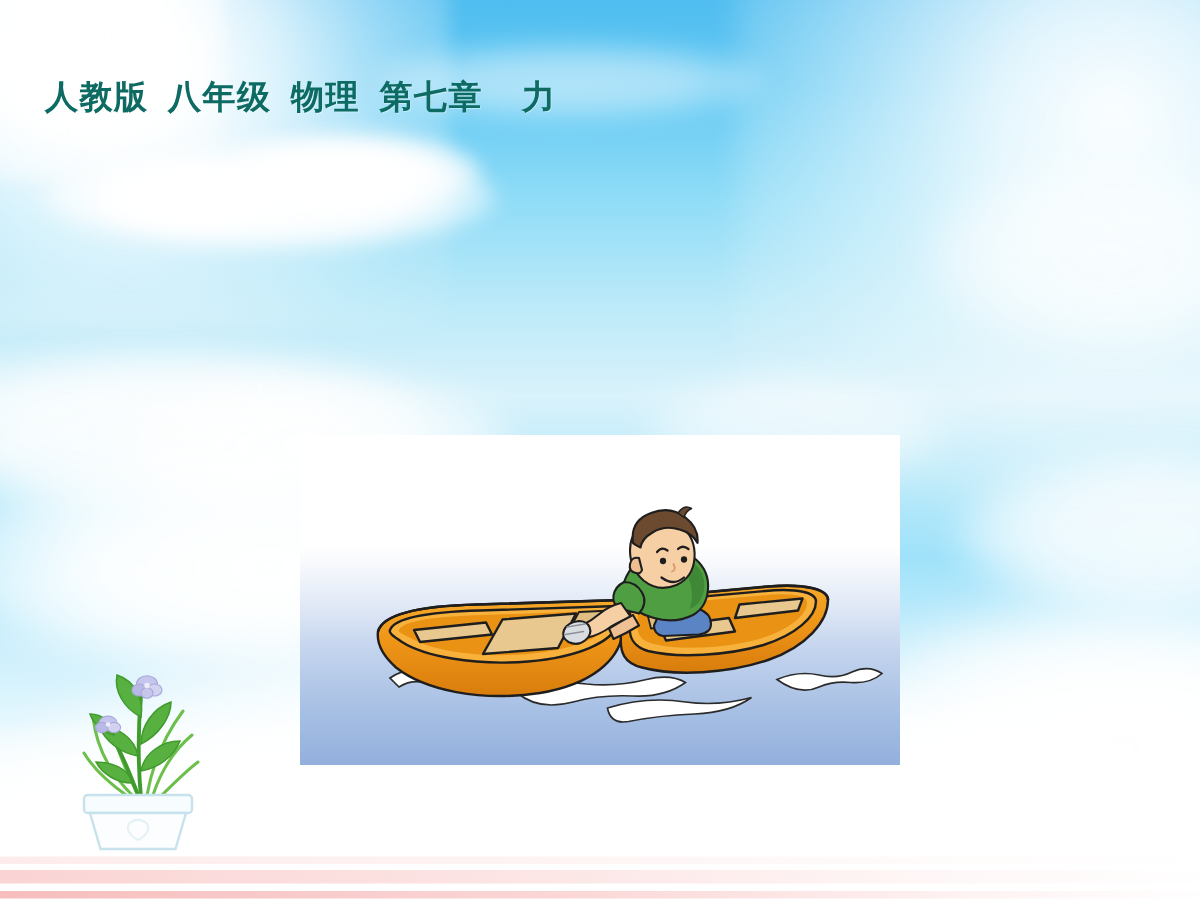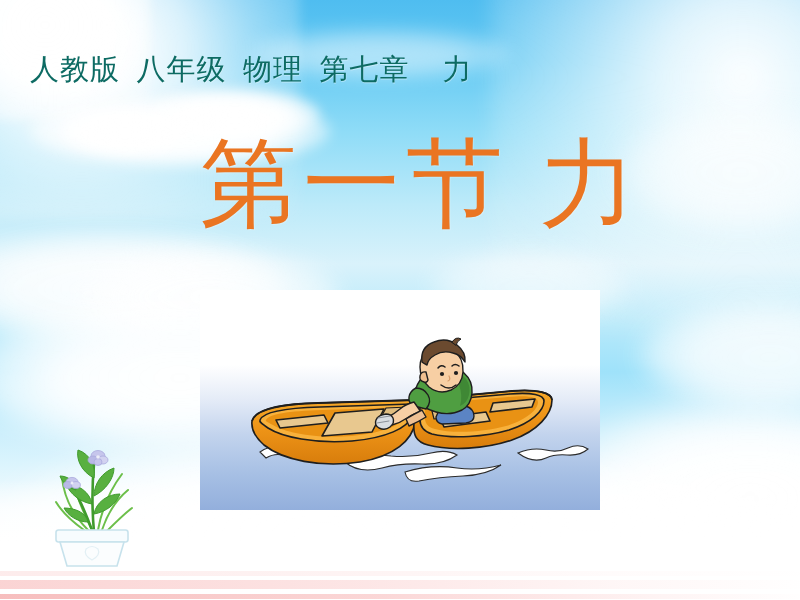--- a/index.html
+++ b/index.html
@@ -136,22 +136,22 @@
        rgba(253,232,232,0.5) 82%,
        rgba(255,250,250,0.15) 100%); }
   .band-c { top: 571px; height: 5px; opacity: .45; }
 
   
   .header-line {
     position: absolute;
     left: 30px;
     top: 50px;
     font-family: "Liberation Serif", "DejaVu Serif", serif;
-    font-size: 29px;
-    font-weight: normal;
+    font-size: 22px;
+    font-weight: bold;
     letter-spacing: 1px;
     color: #0d6b63;
     text-shadow: 0.5px 0.5px 0 rgba(255,255,255,0.35);
     white-space: pre;
   }
 
   .main-title {
     position: absolute;
     left: 200px;
     top: 133px;
@@ -216,21 +216,20 @@
   <div class="cloud c6"></div>
   <div class="cloud c10"></div>
   <div class="cloud c8"></div>
   <div class="cloud c11"></div>
   <div class="cloud c7"></div>
 
   <div class="bottom-white"></div>
 
   <div class="header-line">人教版  八年级  物理  第七章    力</div>
 
-  <div class="main-title">第一节 力</div>
 
   <div class="picture-panel">
     <svg width="400" height="220" viewBox="0 0 400 220">
       <defs>
         <linearGradient id="waterGrad" x1="0" y1="0" x2="0" y2="1">
           <stop offset="0%" stop-color="#ffffff"></stop>
           <stop offset="34%" stop-color="#ffffff"></stop>
           <stop offset="50%" stop-color="#e4ebf7"></stop>
           <stop offset="66%" stop-color="#c2d3ed"></stop>
           <stop offset="84%" stop-color="#a6bfe4"></stop>

